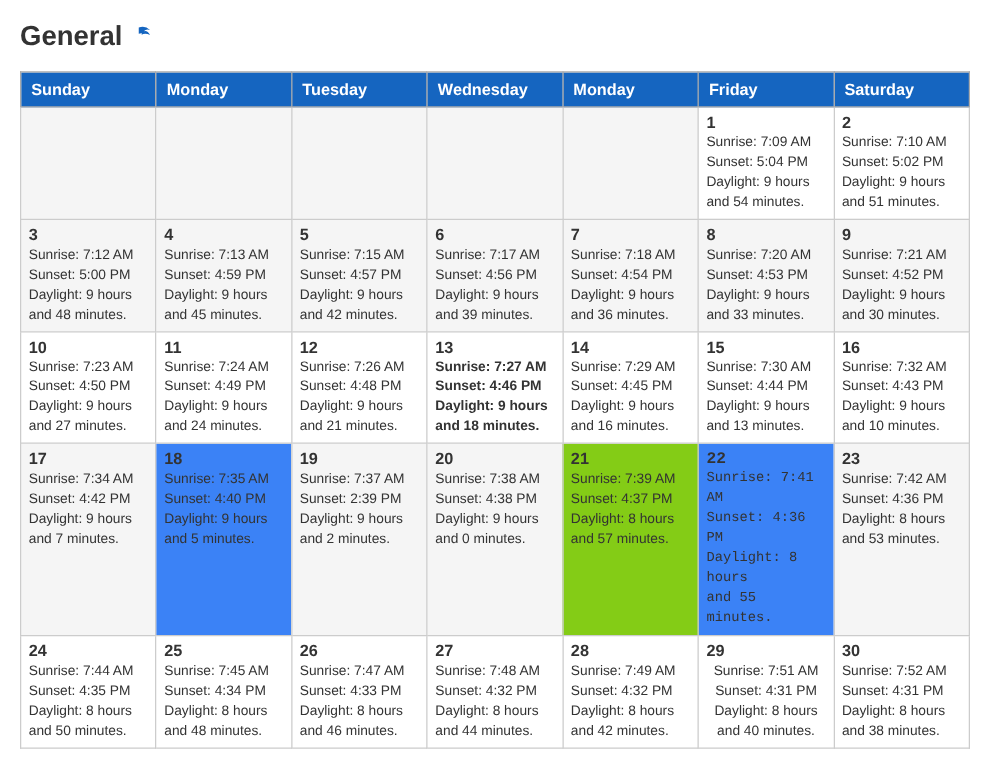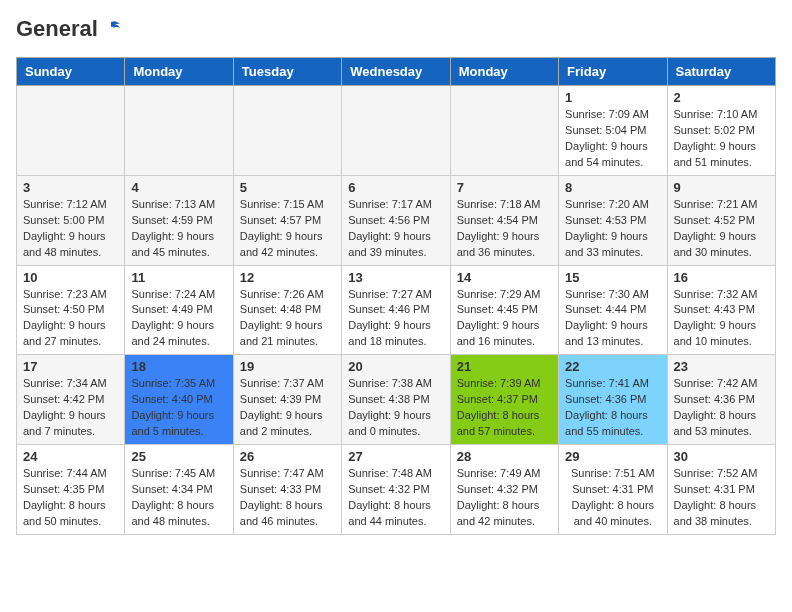--- a/index.html
+++ b/index.html
@@ -197,21 +197,21 @@
         </td>
         <td>
           <span class="day-number">12</span>
           <div class="day-info" style="white-space: pre-line;">Sunrise: 7:26 AM
 Sunset: 4:48 PM
 Daylight: 9 hours
 and 21 minutes.</div>
         </td>
         <td>
           <span class="day-number">13</span>
-          <div class="day-info" style="white-space: pre-line;">Sunrise: 7:27 AM
+          <div class="day-info" style="white-space: pre-line; font-weight: bold;">Sunrise: 7:27 AM
 Sunset: 4:46 PM
 Daylight: 9 hours
 and 18 minutes.</div>
         </td>
         <td>
           <span class="day-number">14</span>
           <div class="day-info" style="white-space: pre-line;">Sunrise: 7:29 AM
 Sunset: 4:45 PM
 Daylight: 9 hours
 and 16 minutes.</div>
@@ -242,39 +242,39 @@
         <td style="background: #3b82f6;">
           <span class="day-number">18</span>
           <div class="day-info" style="white-space: pre-line;">Sunrise: 7:35 AM
 Sunset: 4:40 PM
 Daylight: 9 hours
 and 5 minutes.</div>
         </td>
         <td style="background: rgb(245, 245, 245);">
           <span class="day-number">19</span>
           <div class="day-info" style="white-space: pre-line;">Sunrise: 7:37 AM
-Sunset: 4:39 PM
+Sunset: 2:39 PM
 Daylight: 9 hours
 and 2 minutes.</div>
         </td>
         <td style="background: rgb(245, 245, 245);">
           <span class="day-number">20</span>
           <div class="day-info" style="white-space: pre-line;">Sunrise: 7:38 AM
 Sunset: 4:38 PM
 Daylight: 9 hours
 and 0 minutes.</div>
         </td>
         <td style="background: #84cc16;">
           <span class="day-number">21</span>
           <div class="day-info" style="white-space: pre-line;">Sunrise: 7:39 AM
 Sunset: 4:37 PM
 Daylight: 8 hours
 and 57 minutes.</div>
         </td>
-        <td style="background: #7dd3fc;">
+        <td style="background: #3b82f6; font-family: Liberation Mono, monospace;">
           <span class="day-number">22</span>
           <div class="day-info" style="white-space: pre-line;">Sunrise: 7:41 AM
 Sunset: 4:36 PM
 Daylight: 8 hours
 and 55 minutes.</div>
         </td>
         <td style="background: rgb(245, 245, 245); margin-left: 20px;">
           <span class="day-number">23</span>
           <div class="day-info" style="white-space: pre-line;">Sunrise: 7:42 AM
 Sunset: 4:36 PM

